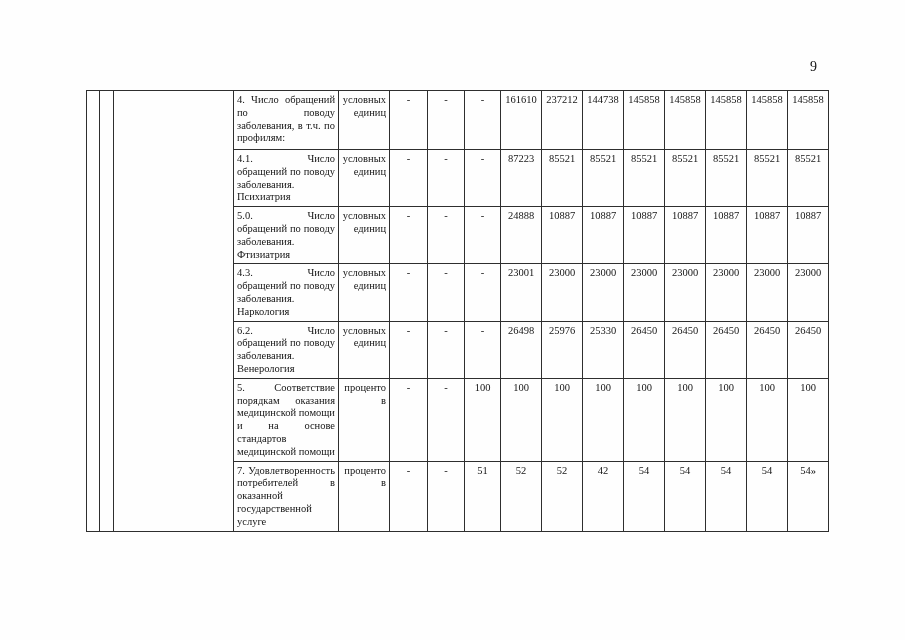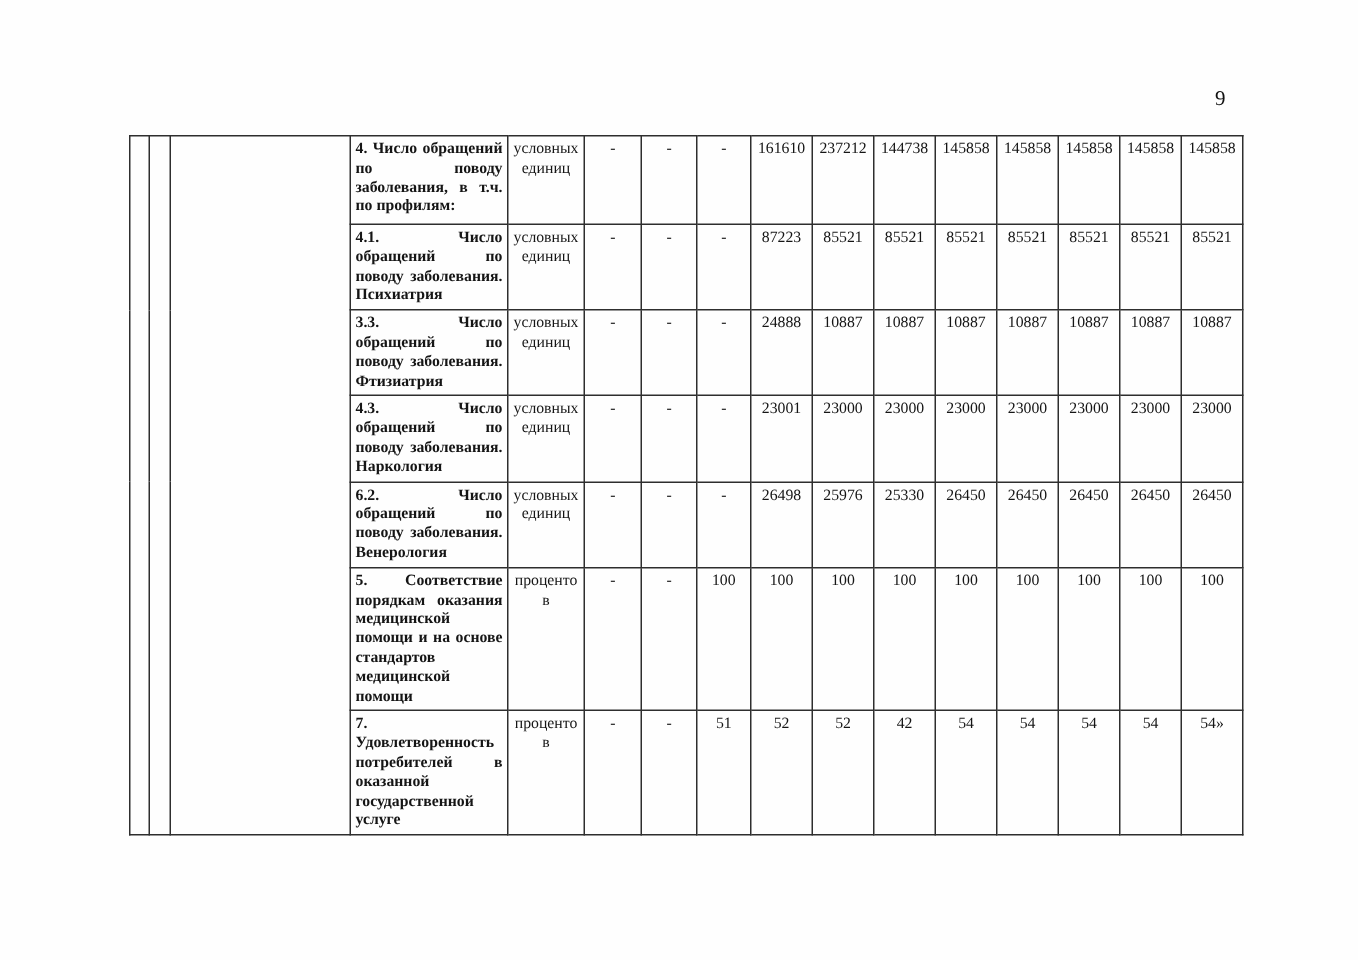--- a/index.html
+++ b/index.html
@@ -34,22 +34,22 @@
   table.doc td {
     border: 1px solid #2e2e2e;
     vertical-align: top;
     font-size: 10.5px;
     line-height: 1.22;
     padding: 3px 3px 2px 3px;
     overflow: hidden;
     word-wrap: break-word;
   }
   td.empty { padding: 0; }
-  td.ind   { text-align: justify; text-align-last: left; font-weight: bold; }
-  td.unit  { text-align: center; }
+  td.ind   { text-align: justify; text-align-last: left; }
+  td.unit  { text-align: right; }
   td.val   { text-align: center; padding-top: 6px; }
   tr.r0 { height: 59px; }
   tr.r1 { height: 56px; }
   tr.r2 { height: 56px; }
   tr.r3 { height: 55px; padding-left: 25px; }
   tr.r4 { height: 56px; }
   tr.r5 { height: 80px; }
   tr.r6 { height: 69px; }
 </style>
 </head>
@@ -105,21 +105,21 @@
       <td class="val">87223</td>
       <td class="val">85521</td>
       <td class="val">85521</td>
       <td class="val">85521</td>
       <td class="val">85521</td>
       <td class="val">85521</td>
       <td class="val">85521</td>
       <td class="val">85521</td>
     </tr>
     <tr class="r2">
-      <td class="ind">3.3. Число обращений по поводу заболевания. Фтизиатрия</td>
+      <td class="ind">5.0. Число обращений по поводу заболевания. Фтизиатрия</td>
       <td class="unit">условных единиц</td>
       <td class="val">-</td>
       <td class="val">-</td>
       <td class="val">-</td>
       <td class="val">24888</td>
       <td class="val">10887</td>
       <td class="val">10887</td>
       <td class="val">10887</td>
       <td class="val">10887</td>
       <td class="val">10887</td>

